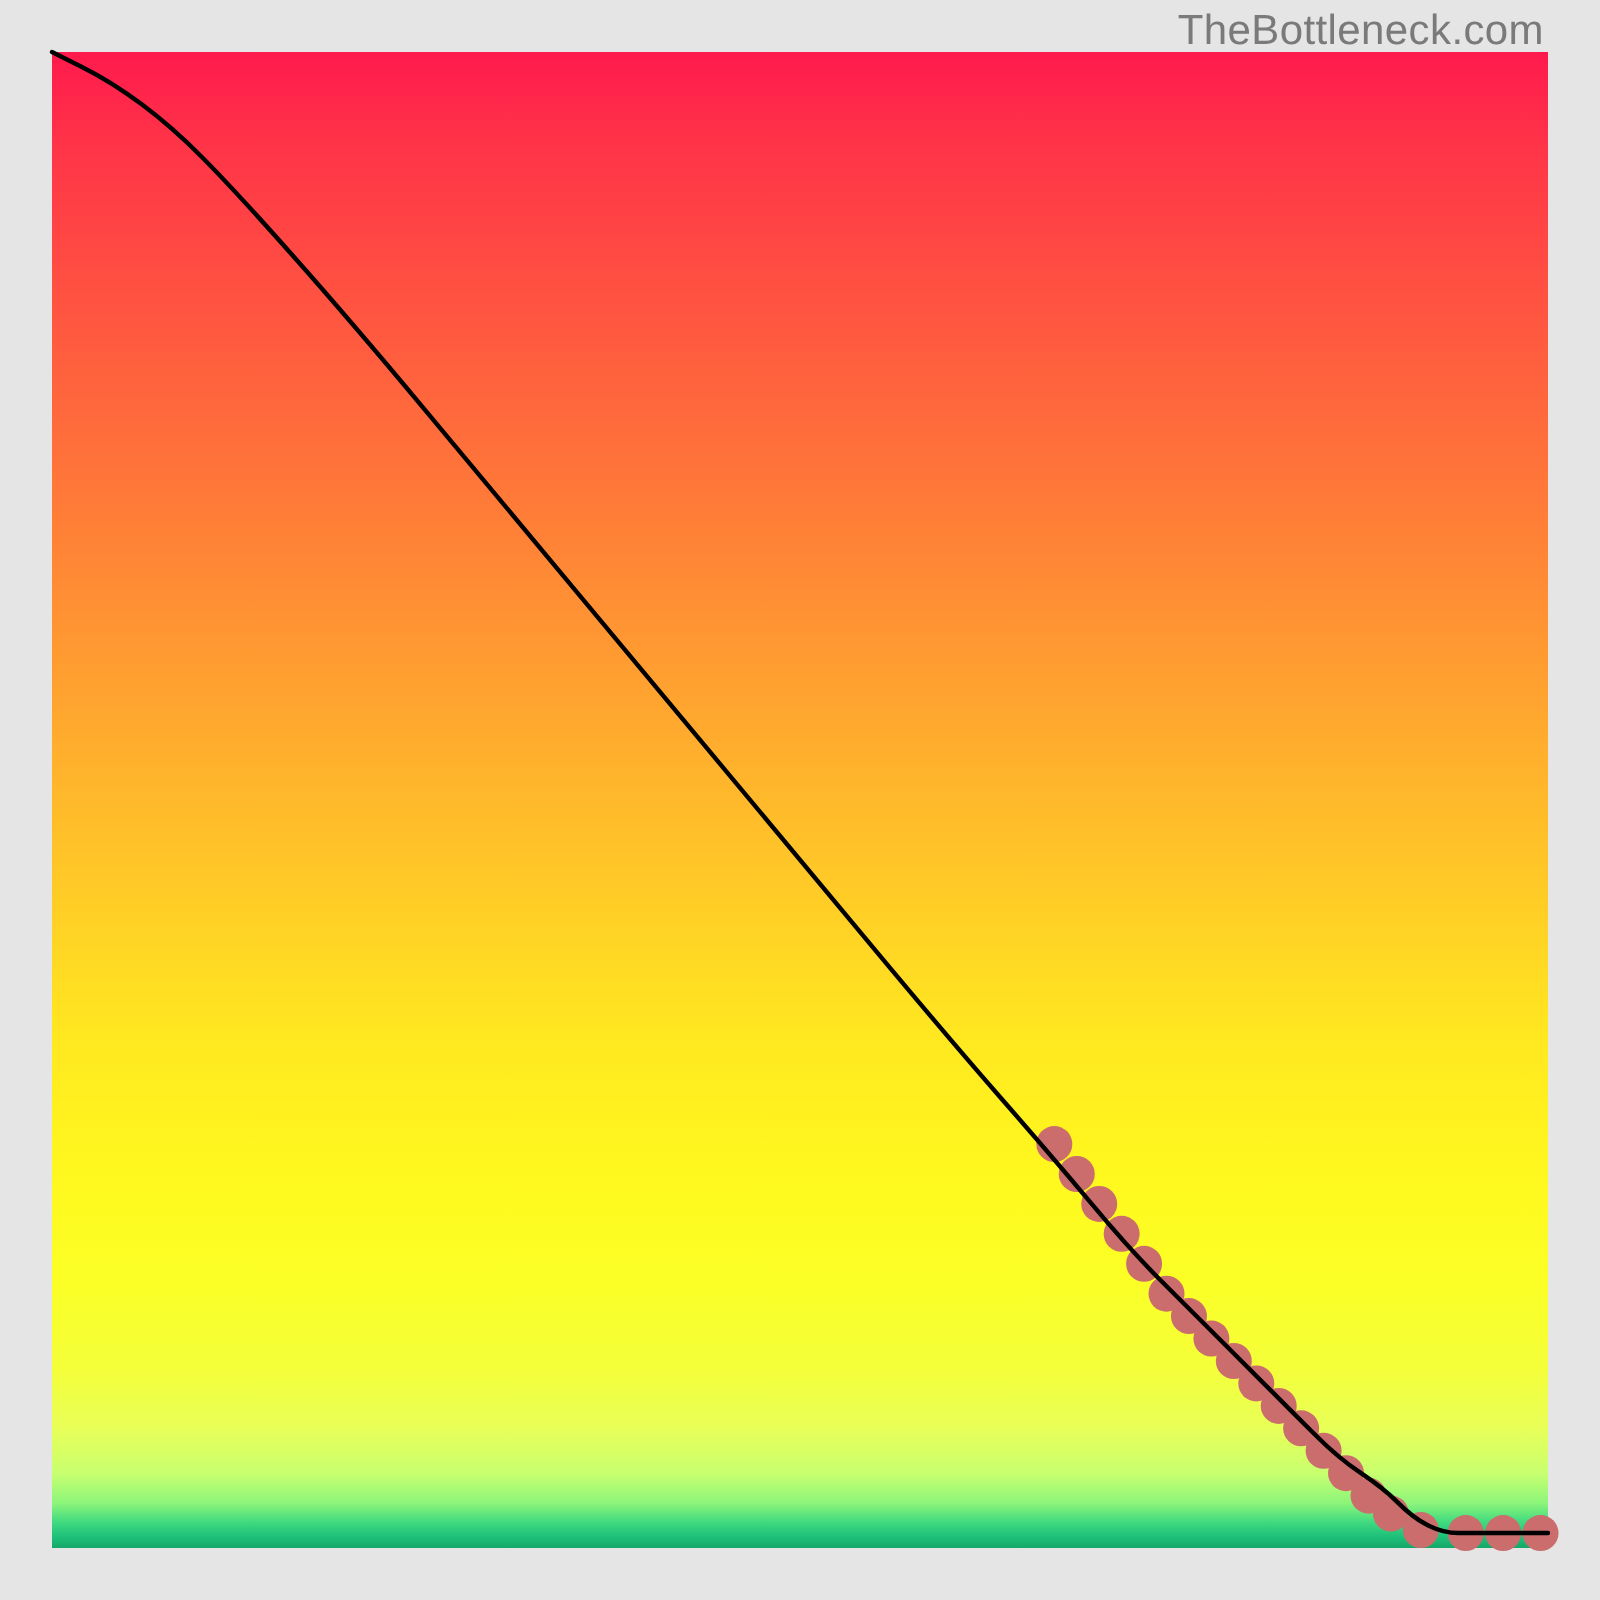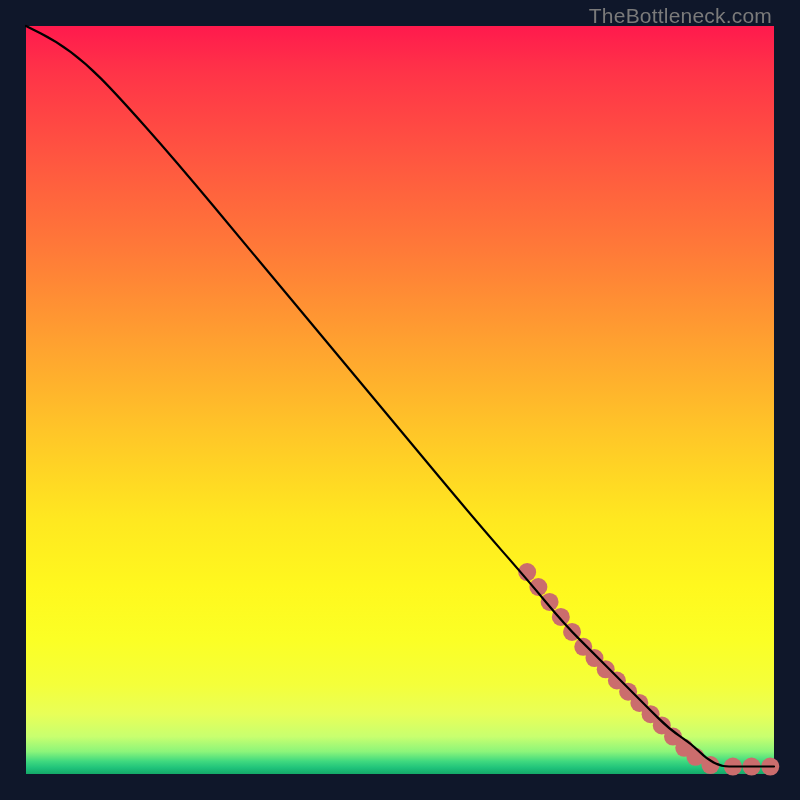--- a/index.html
+++ b/index.html
@@ -8,21 +8,21 @@
     width: 800px;
     height: 800px;
     background: #000;
     overflow: hidden;
     font-family: Arial, Helvetica, sans-serif;
   }
   .stage {
     position: relative;
     width: 800px;
     height: 800px;
-    background: #0f172a;
+    background: #e5e5e5;
   }
   .plot {
     position: absolute;
     left: 26px;
     top: 26px;
     width: 748px;
     height: 748px;
     
     background: linear-gradient(
       to bottom,

